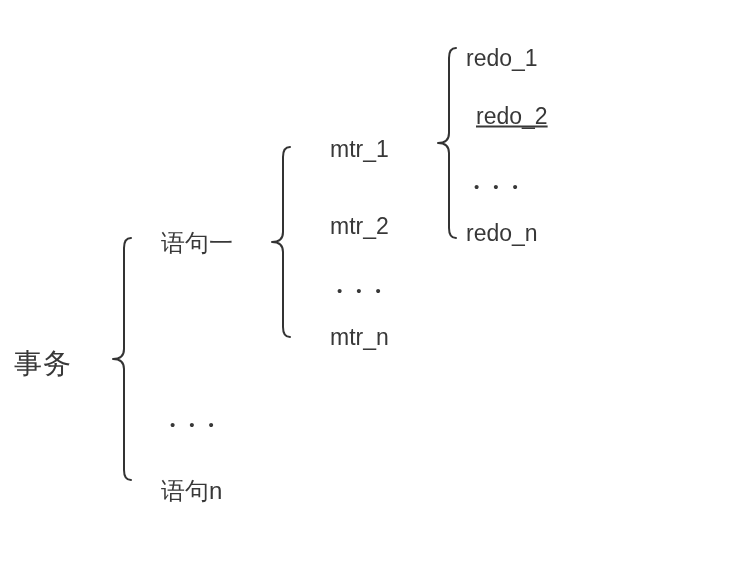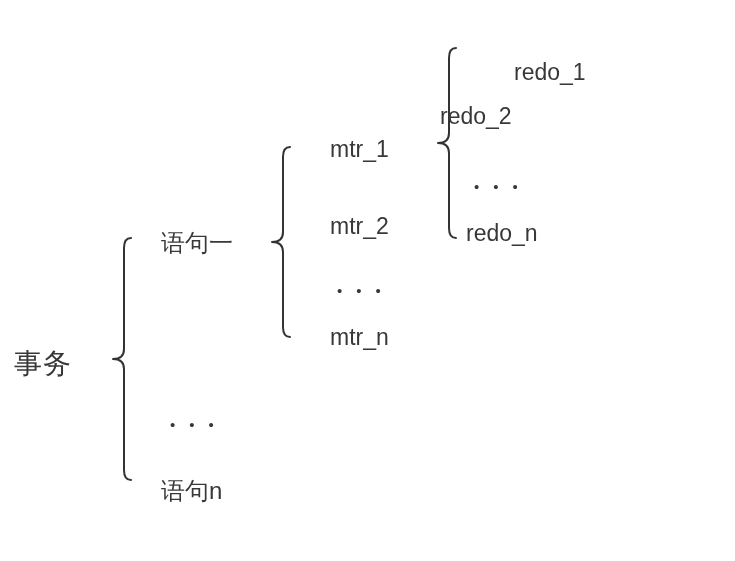--- a/index.html
+++ b/index.html
@@ -77,18 +77,18 @@
 
   <span class="label latin-label" style="left:330px;top:149px;">mtr_1</span>
   <span class="label latin-label" style="left:330px;top:226px;">mtr_2</span>
   <span class="label dots" style="left:337px;top:290px;">•••</span>
   <span class="label latin-label" style="left:330px;top:337px;">mtr_n</span>
 
   <svg class="brace" style="left:435px;top:46px;" width="24" height="194" viewBox="0 0 24 194">
     <path d="M21,2 Q14,2 14,12 L14,87 Q14,97 3,97 Q14,97 14,107 L14,182 Q14,192 21,192"></path>
   </svg>
 
-  <span class="label latin-label" style="left:466px;top:72px;margin-left:48px;">redo_1</span>
-  <span class="label latin-label" style="left:440px;top:116px;">redo_2</span>
+  <span class="label latin-label" style="left:466px;top:58px;">redo_1</span>
+  <span class="label latin-label" style="left:476px;top:116px;text-decoration:underline;">redo_2</span>
   <span class="label dots" style="left:474px;top:186px;">•••</span>
   <span class="label latin-label" style="left:466px;top:233px;">redo_n</span>
 
 </div>
 
 </body></html>

